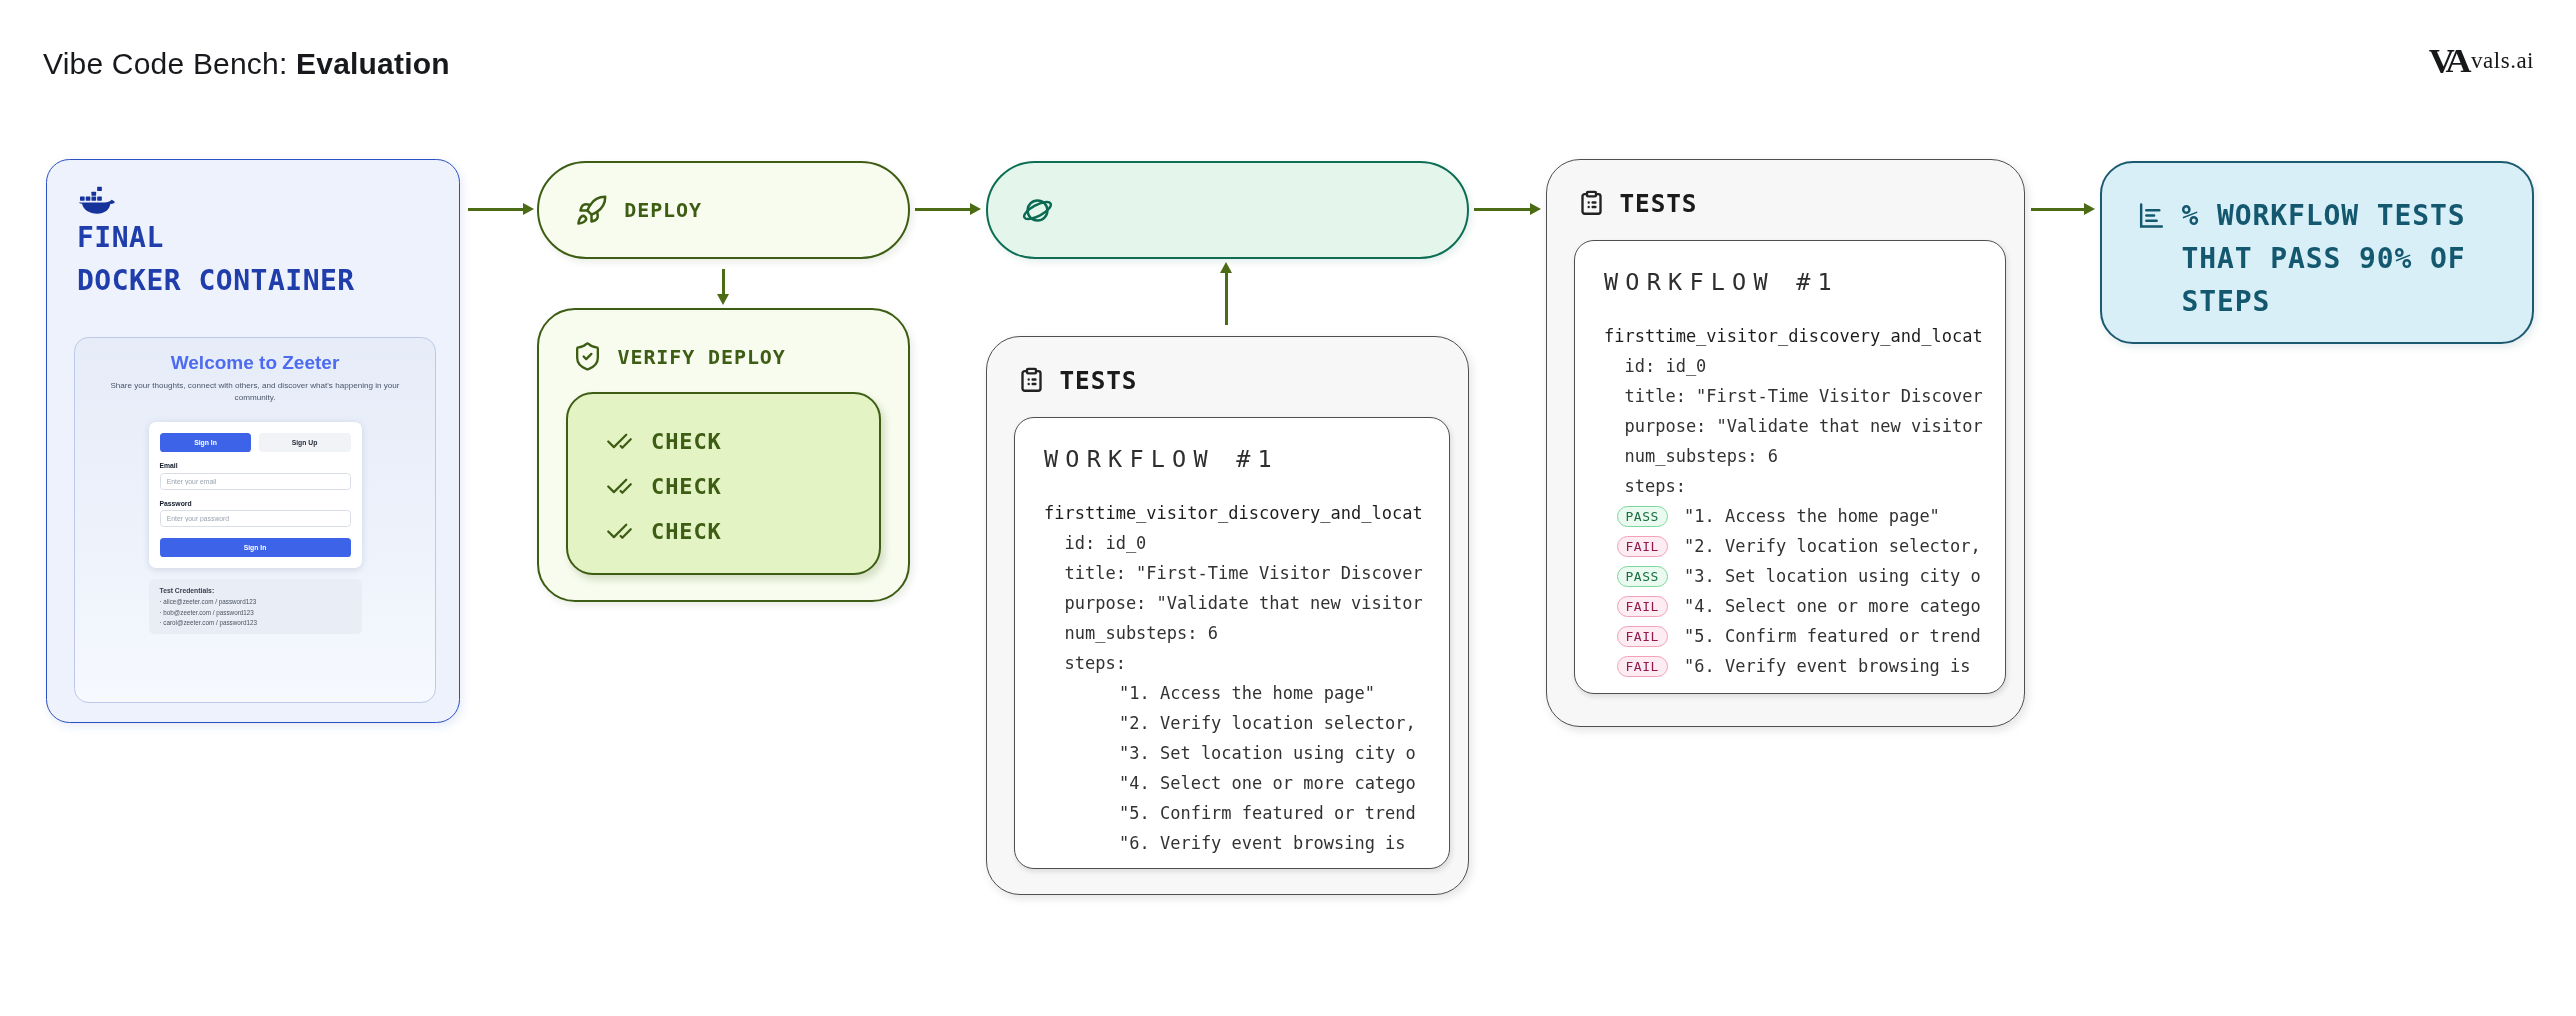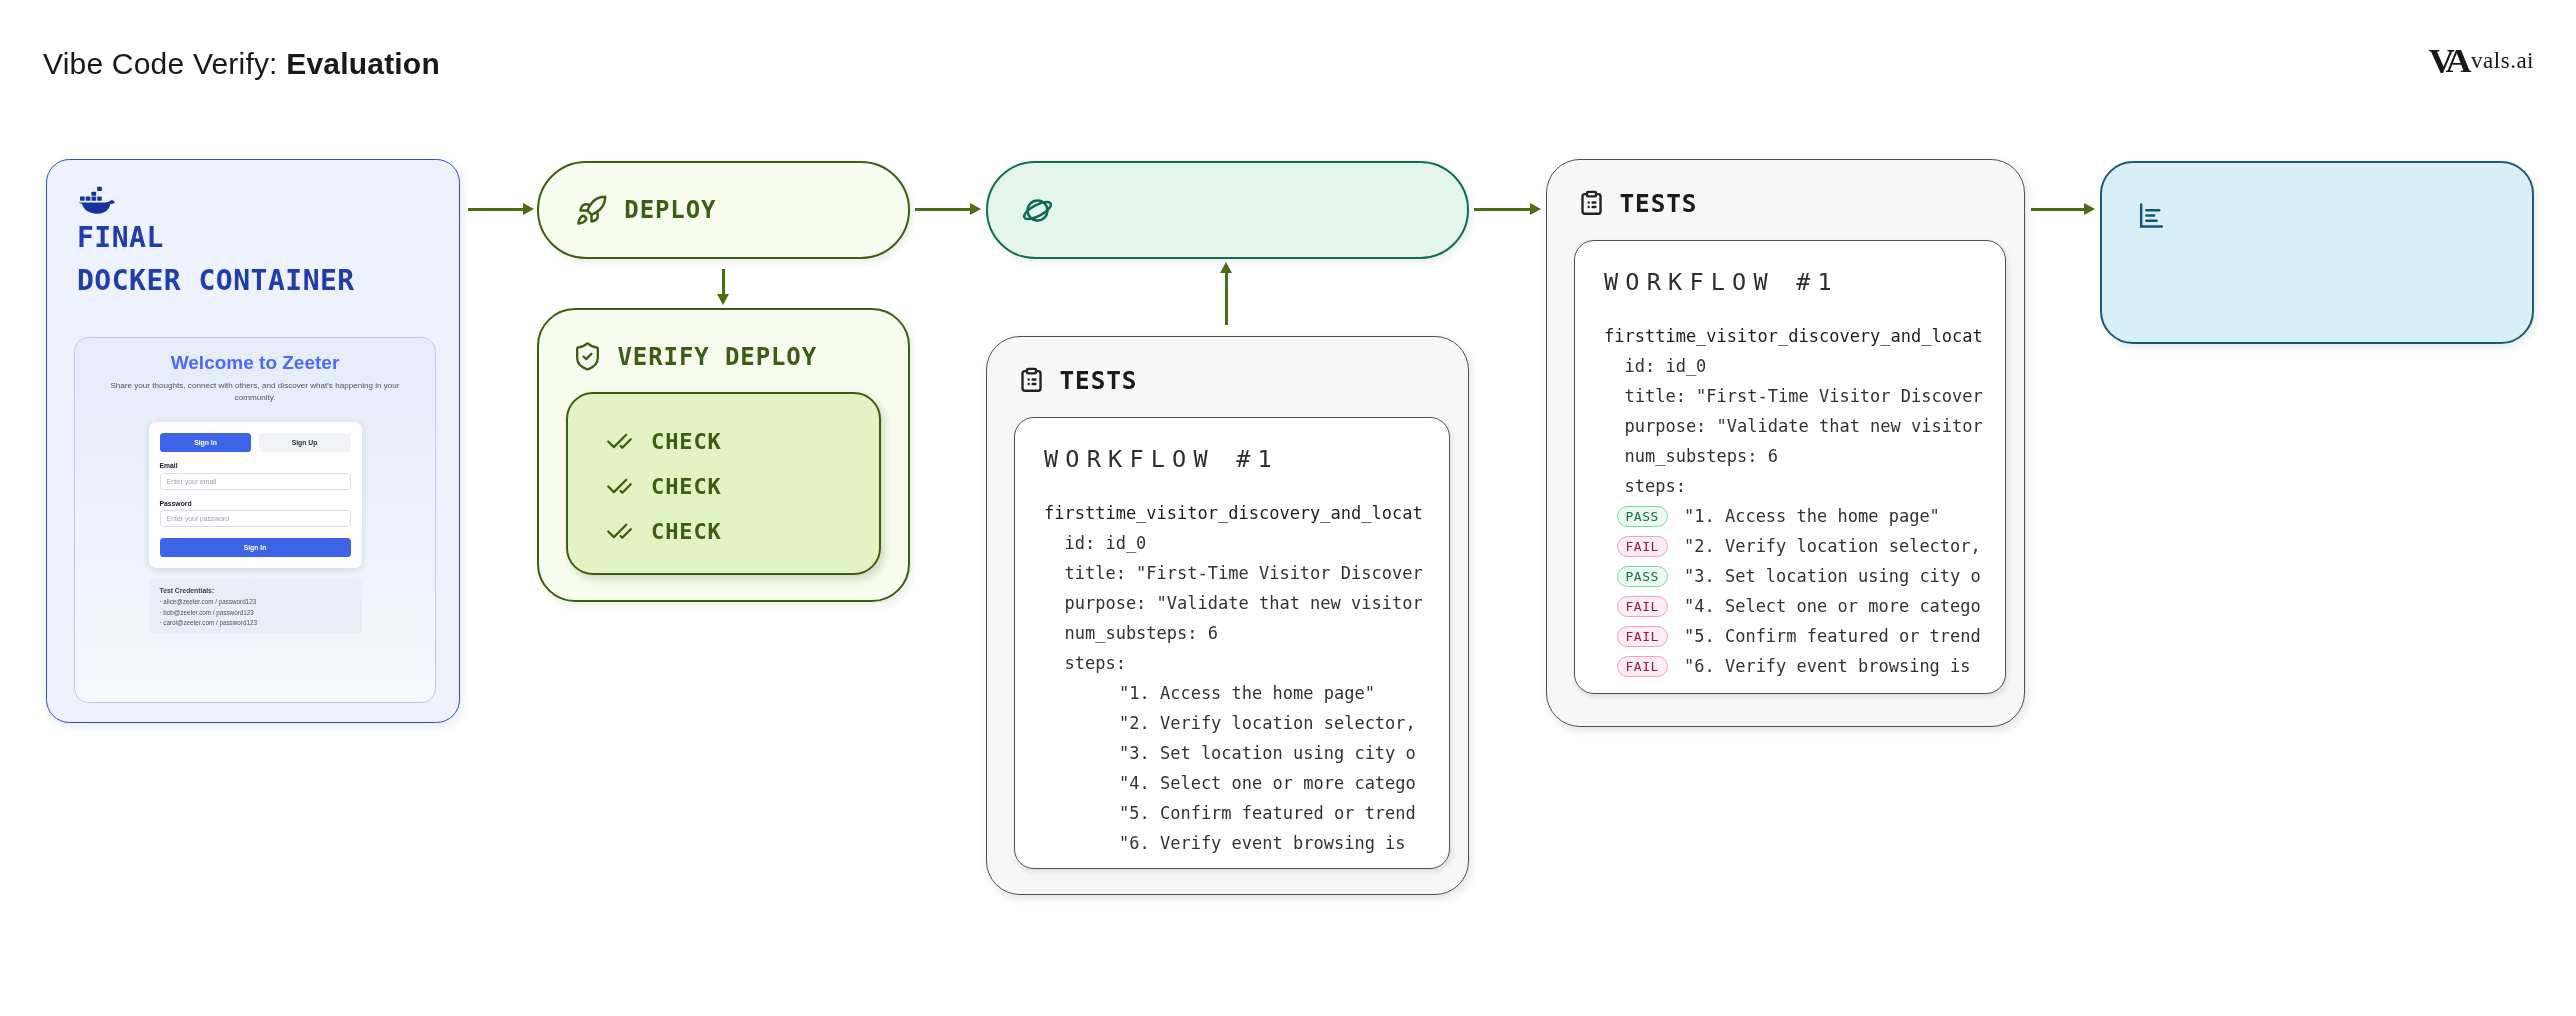--- a/index.html
+++ b/index.html
@@ -50,21 +50,21 @@
   .mk-creds { margin:11px auto 0; width:213px; background:#e9edf5; border-radius:5.4px;
     padding:8.1px 11px; box-sizing:border-box; }
   .mk-creds-title { font-size:6.8px; font-weight:600; color:#374151; }
   .mk-cred { margin-top:3.6px; font-size:6.3px; color:#4b5563; }
 
   
   .pill { display:flex; align-items:center; border-radius:51px; box-sizing:border-box; }
   .deploy-pill { left:537px; top:161px; width:373px; height:98px; background:#f8fcee;
     border:2.3px solid #3e5d14; padding-left:36px; gap:16.3px; color:#3e5d14;
     box-shadow:2.7px 3.6px 7.2px rgba(62,93,20,.10); }
-  .pill-label { font-weight:600; font-size:24px; letter-spacing:0.9px;text-align:right; }
+  .pill-label { font-weight:600; font-size:20px; letter-spacing:0.9px;text-align:right; }
   .verify-box { left:537px; top:308px; width:373px; height:294px; background:#f8fcee;
     border:2.3px solid #3e5d14; border-radius:38px; color:#3e5d14;
     box-shadow:2.7px 3.6px 7.2px rgba(62,93,20,.10); }
   .verify-head { display:flex; align-items:center; gap:14.5px; padding:31px 0 0 33px; }
   .verify-inner { margin:20px auto 0; width:315px; height:183px; background:#e3f3c4;
     border:2.3px solid #3e5d14; border-radius:27px; box-sizing:border-box; padding:25px 0 0 38px;
     box-shadow:3.6px 4.5px 7.2px rgba(62,93,20,.18); }
   .check-row { display:flex; align-items:center; gap:18px; height:45px; }
   .check-label { font-weight:600; font-size:22px; letter-spacing:0.9px; }
 
@@ -113,21 +113,21 @@
   .arrow-v.up::before { content:""; position:absolute; top:-9px; left:50%; transform:translateX(-50%);
     border-bottom:11px solid #4c6b15; border-left:6.3px solid transparent; border-right:6.3px solid transparent; }
 
   svg.icon { display:block; }
 </style>
 </head>
 <body>
 
 <div id="stage">
 
-  <div class="page-title"><span>Vibe Code Verify: </span><b>Evaluation</b></div>
+  <div class="page-title"><span>Vibe Code Bench: </span><b>Evaluation</b></div>
 
   <div class="logo">
     <span class="mark">VA</span>
     <span class="word">vals.ai</span>
   </div>
 
   <div class="node docker-box">
     <svg class="icon docker-icon" width="42" height="34" viewBox="0 0 46 38" fill="currentColor">
       <rect x="4" y="14" width="5.2" height="4.6" rx="0.6"></rect>
       <rect x="10.4" y="14" width="5.2" height="4.6" rx="0.6"></rect>
@@ -288,20 +288,21 @@
     </div>
   </div>
 
   <div class="node result-box">
     <svg class="icon" width="31" height="31" viewBox="0 0 24 24" fill="none" stroke="currentColor" stroke-width="1.9" stroke-linecap="round" style="margin-top:6.3px;">
       <path d="M4 3.5v17h16"></path>
       <path d="M8 8h10"></path>
       <path d="M8 12h6"></path>
       <path d="M8 16h8"></path>
     </svg>
+    <div class="result-label mono">% WORKFLOW TESTS THAT PASS 90% OF STEPS</div>
   </div>
 
   <div class="arrow-h" style="left:468px; top:208px; width:56px;"></div>
   <div class="arrow-v down" style="left:722px; top:269px; height:27px;"></div>
   <div class="arrow-h" style="left:915px; top:208px; width:56px;"></div>
   <div class="arrow-v up" style="left:1225px; top:271px; height:54px;"></div>
   <div class="arrow-h" style="left:1474px; top:208px; width:57px;"></div>
   <div class="arrow-h" style="left:2031px; top:208px; width:54px;"></div>
 
 </div>

